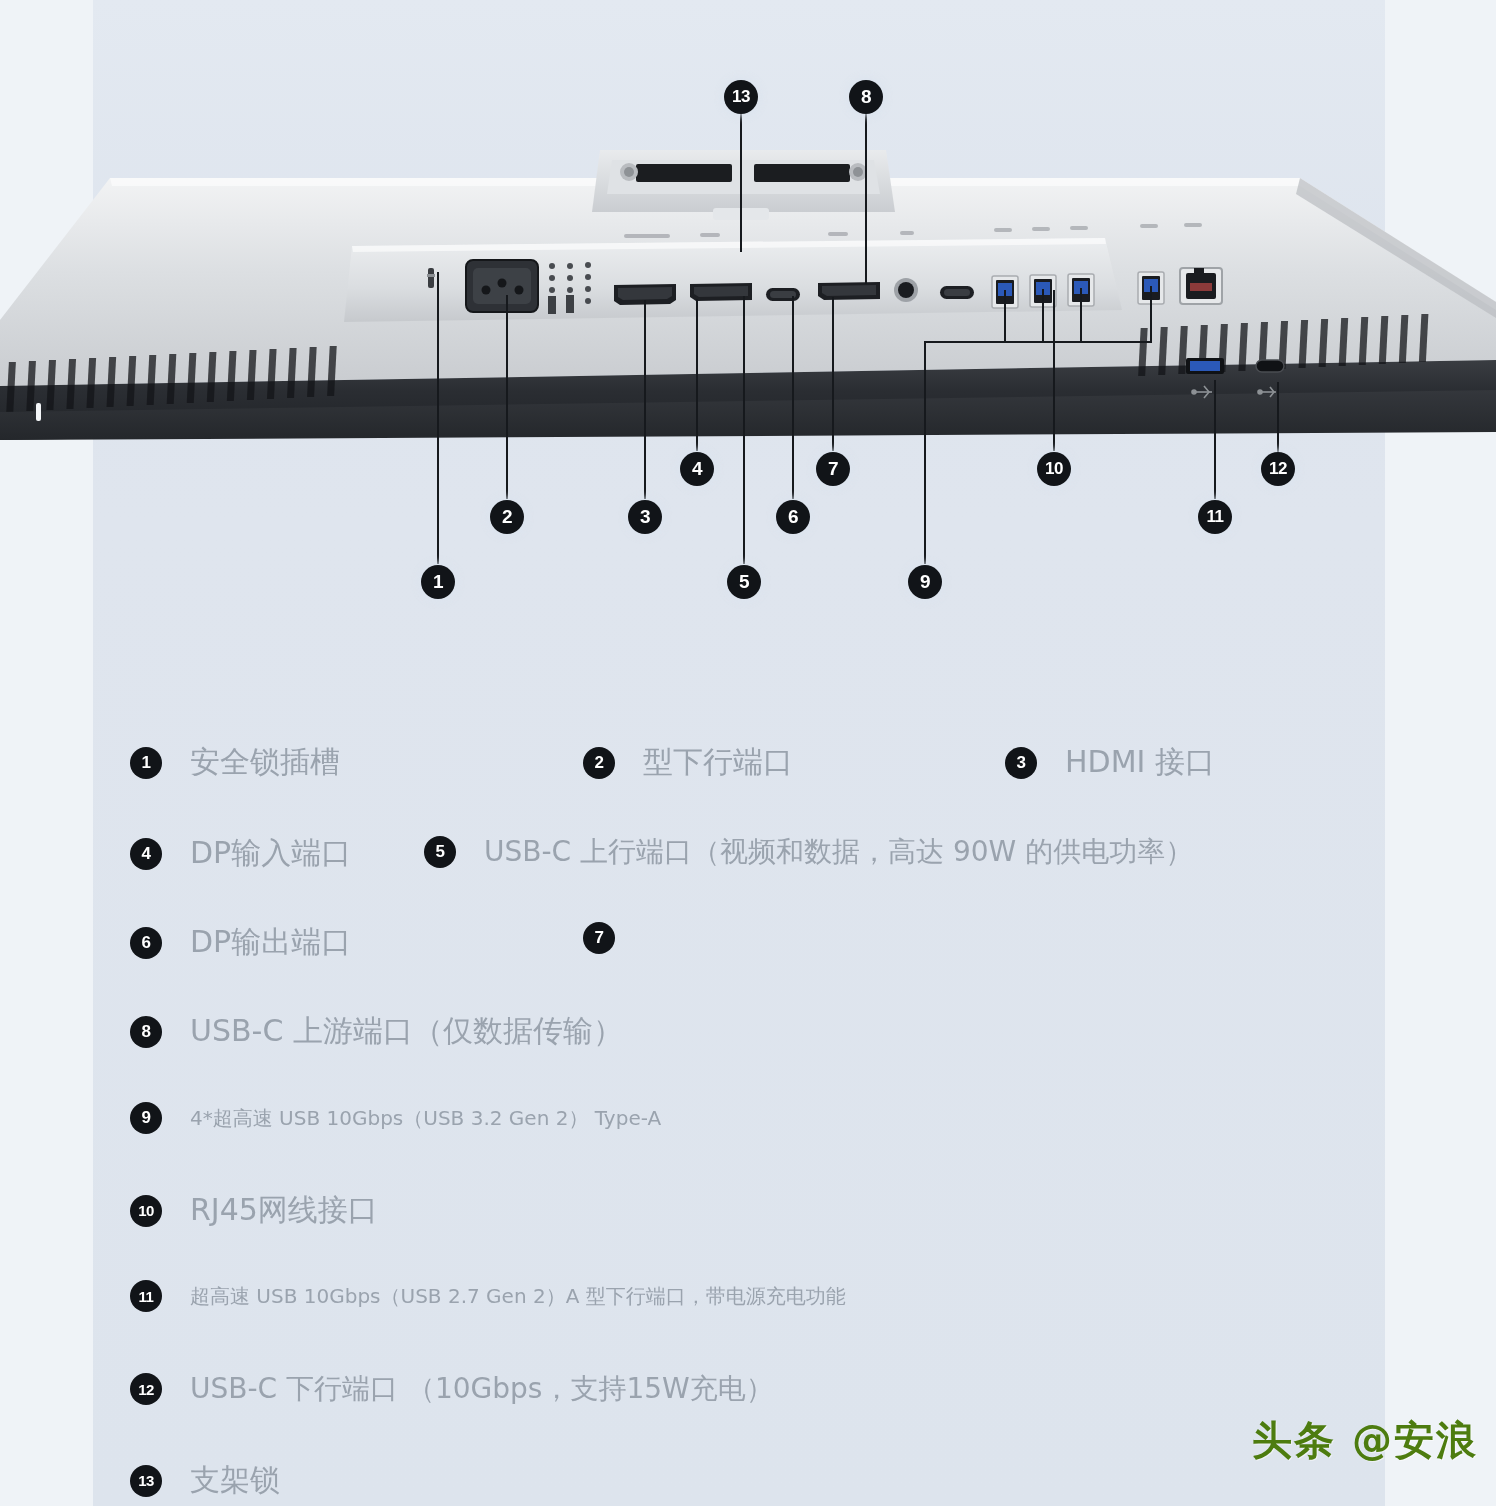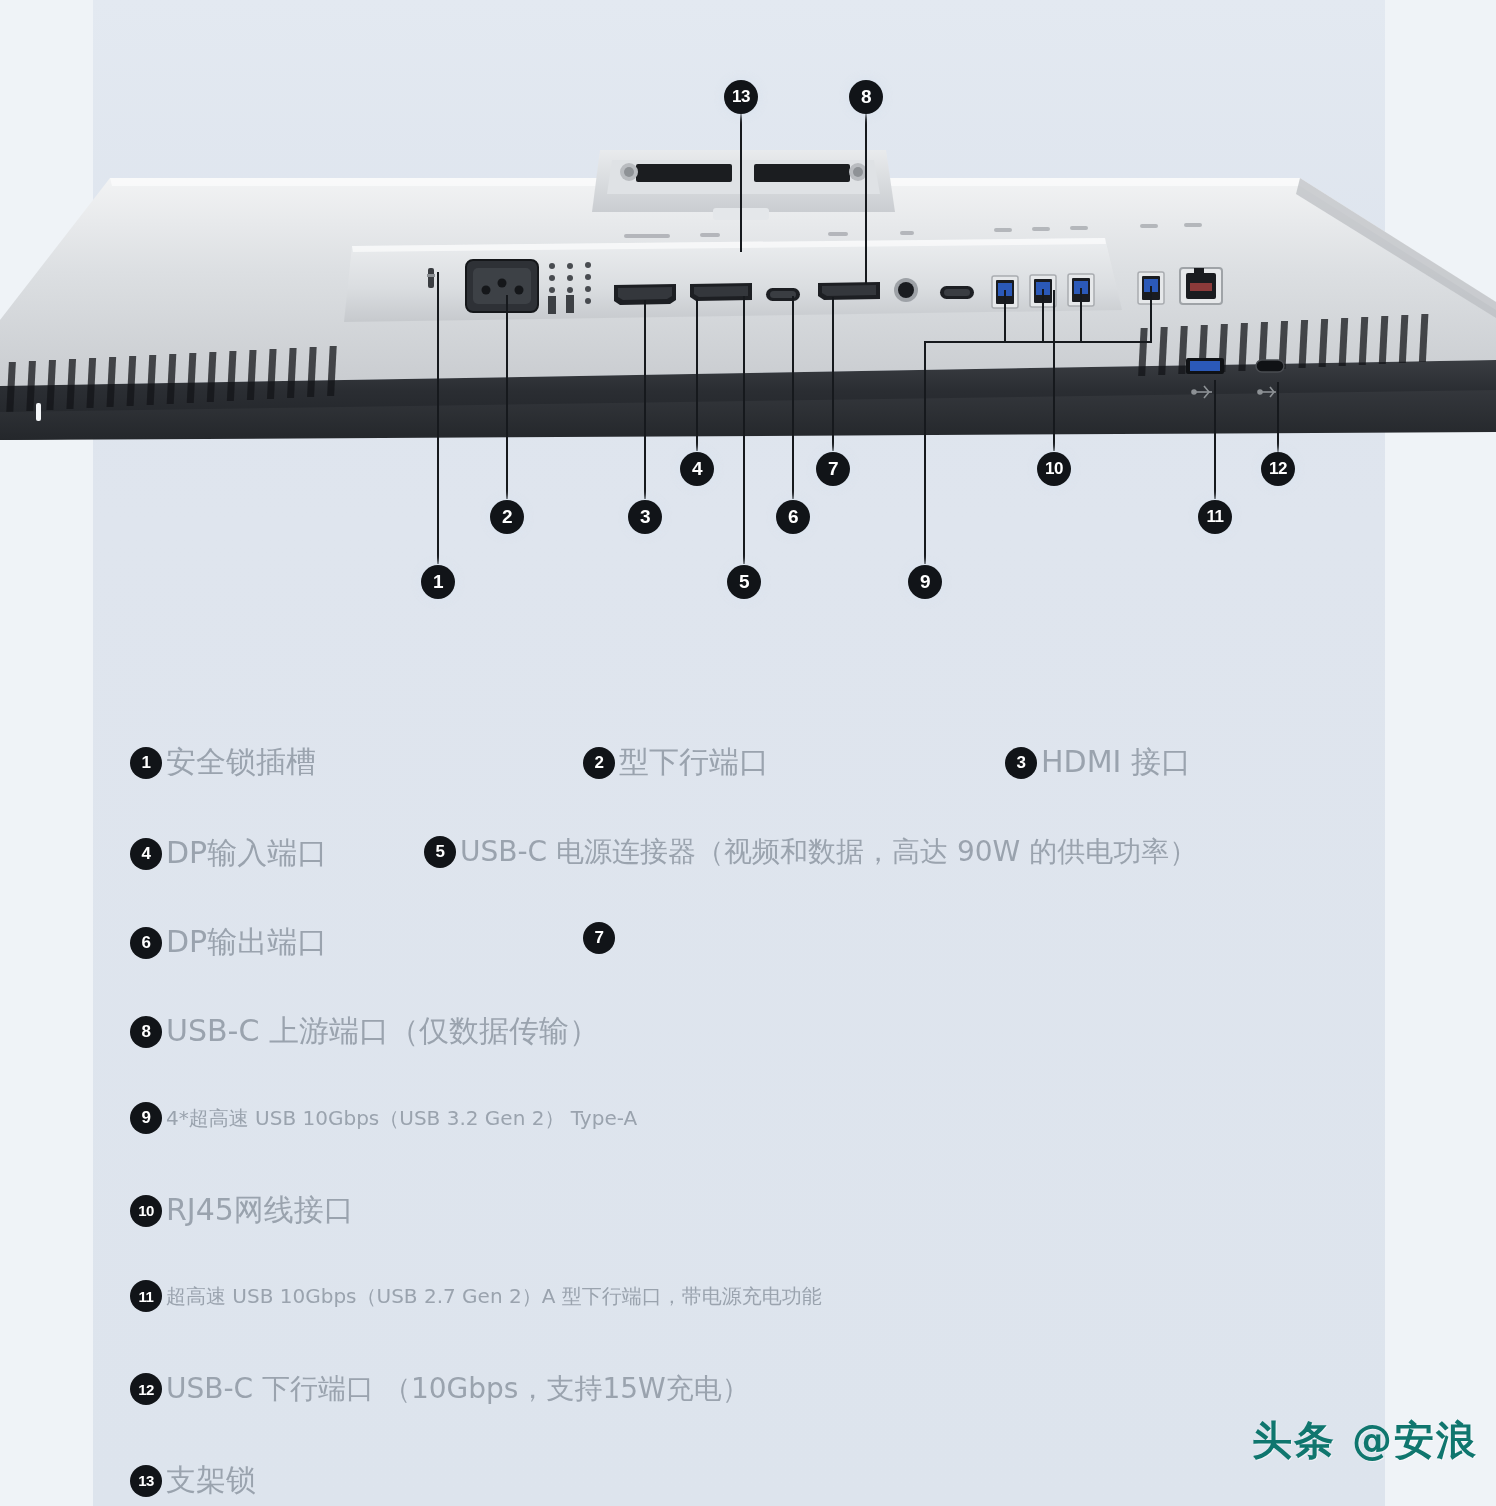--- a/index.html
+++ b/index.html
@@ -48,33 +48,33 @@
   .lrow{position:absolute;display:flex;align-items:center;}
   .bullet{
     width:32px;height:32px;border-radius:50%;
     background:#111418;color:#fff;
     font-size:17px;font-weight:bold;
     display:flex;align-items:center;justify-content:center;
     flex:0 0 auto;letter-spacing:-0.5px;
   }
   .bullet.wide{font-size:15px;}
   .ltext{
-    margin-left:4px;
+    margin-left:28px;
     color:#9aa3ae;
     font-size:30px;
     white-space:nowrap;
     font-family:"DejaVu Sans","Liberation Sans",sans-serif;
   }
   .ltext.sm{font-size:28px;}
   .ltext.xs{font-size:20px;}
 
   
   #watermark{
     position:absolute;right:18px;bottom:38px;
-    font-size:40px;font-weight:bold;color:#0f766e;
+    font-size:40px;font-weight:bold;color:#4d7c0f;
     font-family:"DejaVu Sans","Liberation Sans",sans-serif;
     letter-spacing:2px;
     text-shadow:1px 1px 0 rgba(255,255,255,.5);
     z-index:9;
   }
 </style>
 </head>
 <body>
 
 <div id="stage">
@@ -337,21 +337,21 @@
       <div class="lrow" style="left: 1005px; top: 42px;">
         <div class="bullet">3</div>
         <div class="ltext">HDMI 接口</div>
       </div>
       <div class="lrow" style="left: 130px; top: 133px;">
         <div class="bullet">4</div>
         <div class="ltext">DP输入端口</div>
       </div>
       <div class="lrow" style="left: 424px; top: 133px;">
         <div class="bullet">5</div>
-        <div class="ltext sm">USB-C 电源连接器（视频和数据，高达 90W 的供电功率）</div>
+        <div class="ltext sm">USB-C 上行端口（视频和数据，高达 90W 的供电功率）</div>
       </div>
       <div class="lrow" style="left: 130px; top: 222px;">
         <div class="bullet">6</div>
         <div class="ltext">DP输出端口</div>
       </div>
       <div class="lrow" style="left: 583px; top: 222px;">
         <div class="bullet">7</div>
       </div>
       <div class="lrow" style="left: 130px; top: 311px;">
         <div class="bullet">8</div>

